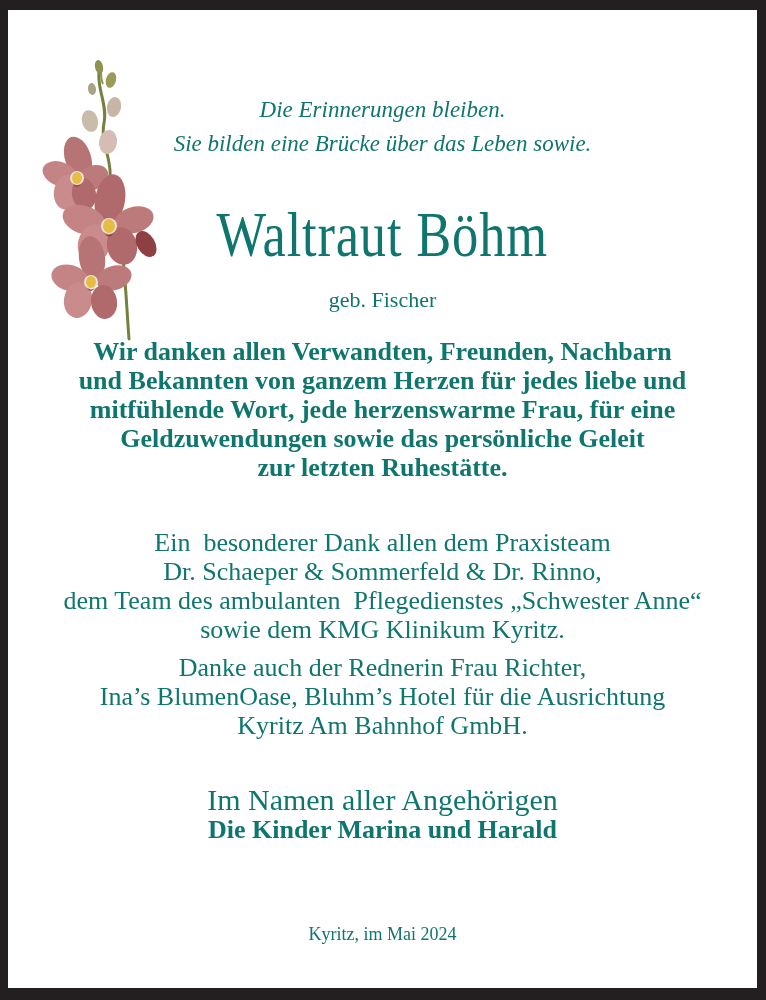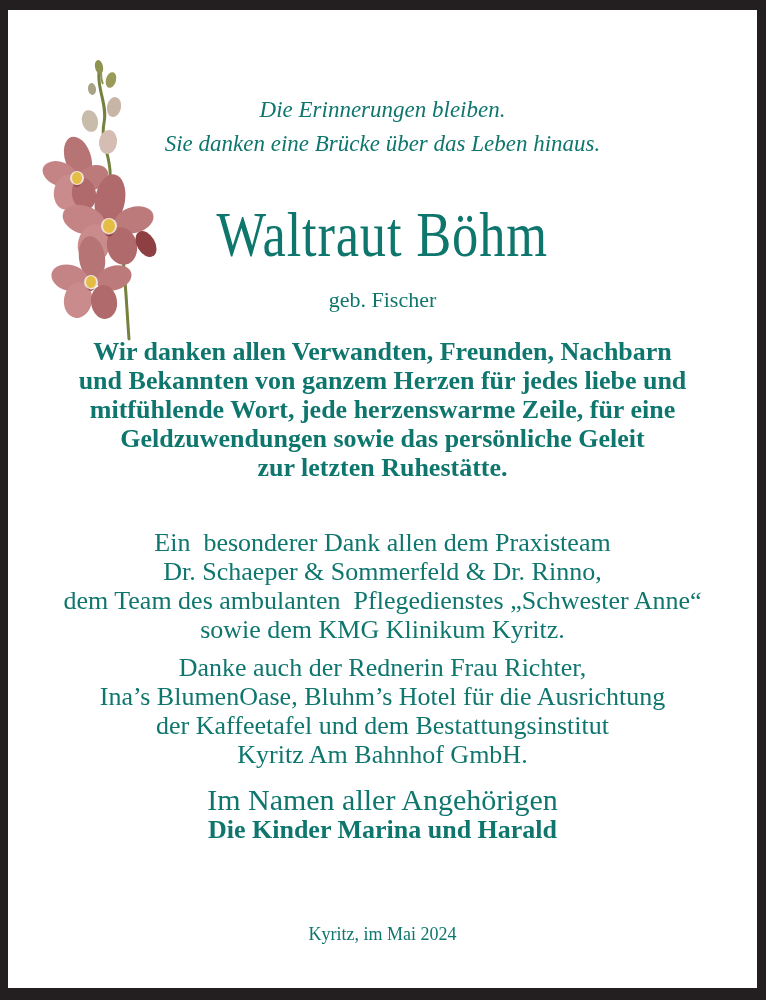--- a/index.html
+++ b/index.html
@@ -115,47 +115,46 @@
         <ellipse cx="38" cy="242" rx="14" ry="18" fill="#c98b8b" transform="rotate(10 38 242)"></ellipse>
         <ellipse cx="64" cy="244" rx="13" ry="17" fill="#b06a6b" transform="rotate(-8 64 244)"></ellipse>
         <circle cx="51" cy="224" r="7" fill="#efe3d8"></circle>
         <ellipse cx="51" cy="224" rx="5" ry="6" fill="#e5bd45"></ellipse>
         <path d="M47 230 q4 6 8 0 q-4 3 -8 0 Z" fill="#8e3f42"></path>
       </g>
     </svg>
 
     <div class="block epigraph">
       <div class="line">Die Erinnerungen bleiben.</div>
-      <div class="line">Sie danken eine Brücke über das Leben hinaus.</div>
+      <div class="line">Sie bilden eine Brücke über das Leben sowie.</div>
     </div>
 
     <div class="block deceased-name">
       <span class="squeeze">Waltraut Böhm</span>
     </div>
     <div class="block maiden-name">geb. Fischer</div>
 
     <div class="block body-par par-thanks">
       <div class="line">Wir danken allen Verwandten, Freunden, Nachbarn</div>
       <div class="line">und Bekannten von ganzem Herzen für jedes liebe und</div>
-      <div class="line">mitfühlende Wort, jede herzenswarme Zeile, für eine</div>
+      <div class="line">mitfühlende Wort, jede herzenswarme Frau, für eine</div>
       <div class="line">Geldzuwendungen sowie das persönliche Geleit</div>
       <div class="line">zur letzten Ruhestätte.</div>
     </div>
 
     <div class="block body-par par-special">
       <div class="line">Ein  besonderer Dank allen dem Praxisteam</div>
       <div class="line">Dr. Schaeper &amp; Sommerfeld &amp; Dr. Rinno,</div>
       <div class="line">dem Team des ambulanten  Pflegedienstes „Schwester Anne“</div>
       <div class="line">sowie dem KMG Klinikum Kyritz.</div>
     </div>
 
     <div class="block body-par par-additional">
       <div class="line">Danke auch der Rednerin Frau Richter,</div>
       <div class="line">Ina’s BlumenOase, Bluhm’s Hotel für die Ausrichtung</div>
-      <div class="line">der Kaffeetafel und dem Bestattungsinstitut</div>
       <div class="line">Kyritz Am Bahnhof GmbH.</div>
     </div>
 
     <div class="block on-behalf">Im Namen aller Angehörigen</div>
     <div class="block family-line">Die Kinder Marina und Harald</div>
     <div class="block place-date">Kyritz, im Mai 2024</div>
 
   </div>
 </div>
 

